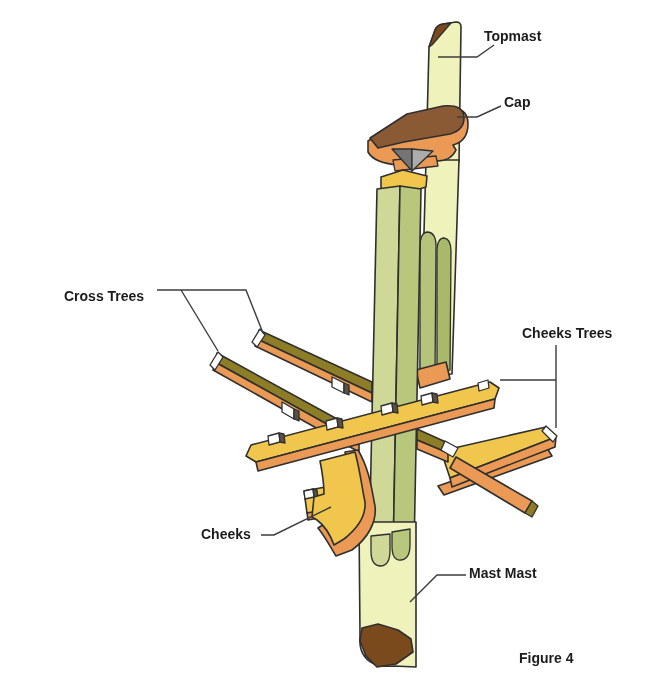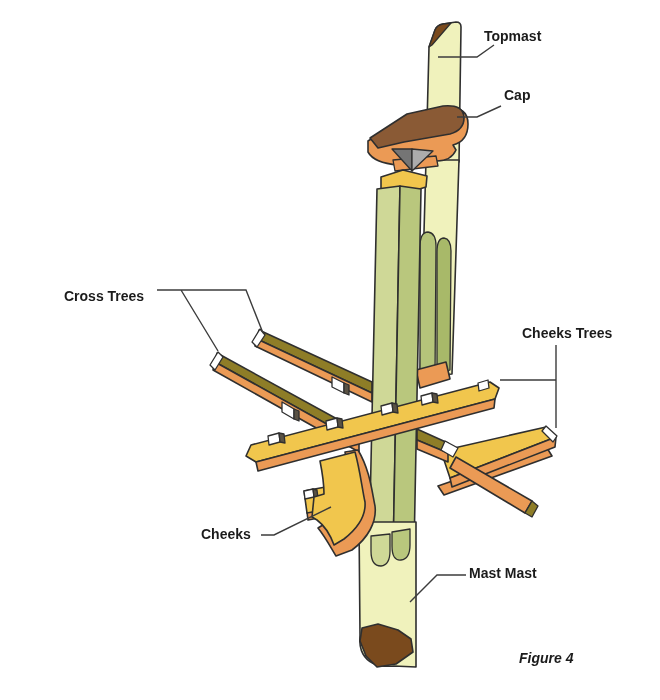--- a/index.html
+++ b/index.html
@@ -105,19 +105,19 @@
     <path class="ldr" d="M438,57 L477,57 L494,45"></path>
     <path class="ldr" d="M457,117 L477,117 L501,106"></path>
     <path class="ldr" d="M157,290 L246,290 L263,333 M181,290 L218,351"></path>
     <path class="ldr" d="M556,345 L556,428 M556,380 L500,380"></path>
     <path class="ldr" d="M261,535 L274,535 L331,507"></path>
     <path class="ldr" d="M410,602 L437,575 L466,575"></path>
   </g>
 </svg>
 
   <div class="lbl" style="left:484px; top:29px;">Topmast</div>
-  <div class="lbl" style="left:504px; top:88px;">Cap</div>
+  <div class="lbl" style="left:504px; top:95px;">Cap</div>
   <div class="lbl" style="left:64px;  top:289px;">Cross Trees</div>
   <div class="lbl" style="left:522px; top:326px;">Cheeks Trees</div>
   <div class="lbl" style="left:201px; top:527px;">Cheeks</div>
   <div class="lbl" style="left:469px; top:566px;">Mast Mast</div>
-  <div class="lbl" style="left:519px; top:651px;font-style:italic;">Figure 4</div>
+  <div class="lbl" style="left:519px; top:651px;">Figure 4</div>
 </div>
 
 </body></html>

